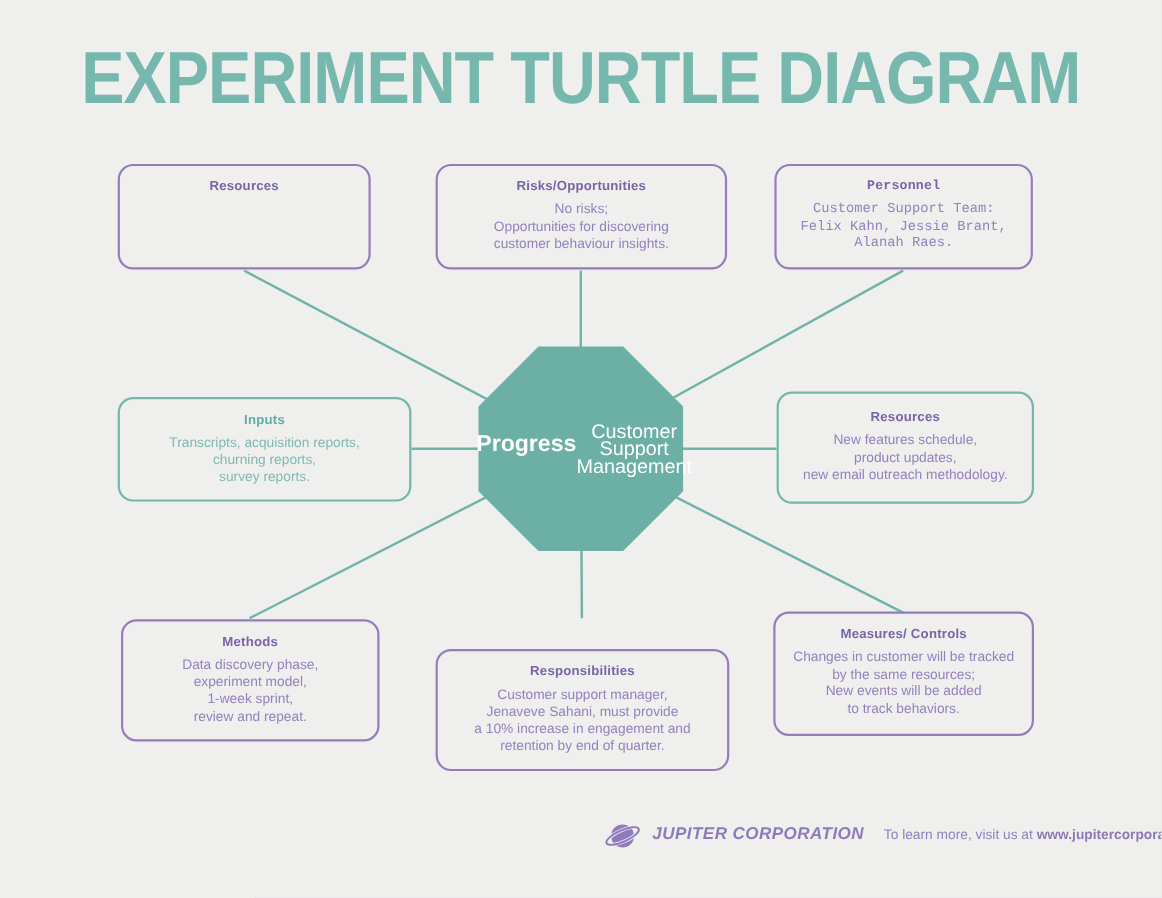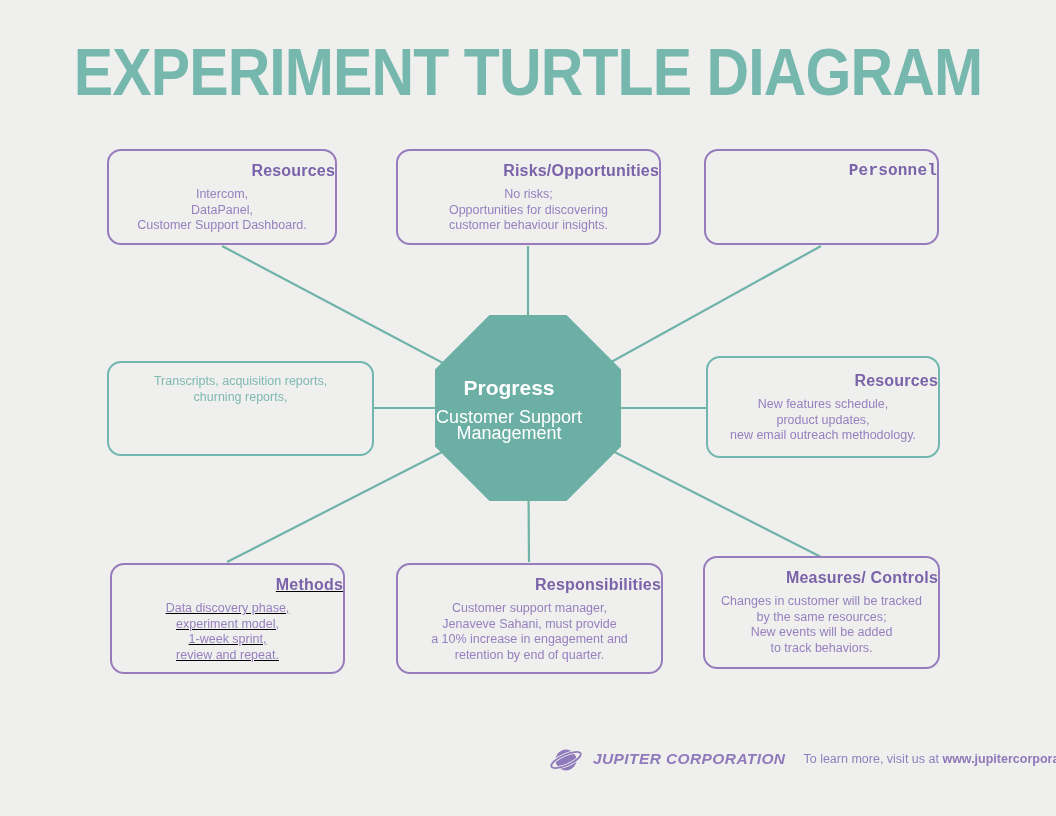--- a/index.html
+++ b/index.html
@@ -15,32 +15,31 @@
   }
   svg.wires{position:absolute;left:0;top:0;z-index:1;}
   .wire{stroke:#6fb3a9;stroke-width:2.2;}
   .octagon{fill:#6bafa5;}
   .node{
     position:absolute;z-index:2;box-sizing:border-box;
     border:2px solid #967cba;border-radius:14px;
     text-align:center;padding-top:11px;background:transparent;
   }
   .node .node-title{
-    font-size:16px;font-weight:700;color:#7a63a8;letter-spacing:.2px;
+    font-size:12px;font-weight:700;color:#7a63a8;letter-spacing:.2px;
     margin:0 0 7px 0;
-    text-align:right;
   }
   .node .node-body{font-size:12.5px;line-height:15.5px;color:#9581bf;}
   .node .bl{display:block;}
   .node.teal{border-color:#72b7ad;}
   .node.teal .node-title{color:#60aea6;}
   .node.teal.teal-text .node-body{color:#7fb9b1;}
   .center-label{
-    position:absolute;left:416px;top:315px;width:186px;height:186px;z-index:3;
-    display:flex;flex-direction:column;align-items:center;justify-content:center;
+    position:absolute;left:438px;top:315px;width:186px;height:186px;z-index:3;
+    display:flex;flex-direction:row;align-items:center;justify-content:center;
     text-align:center;color:#ffffff;
   }
   .center-label .center-title{font-size:21px;font-weight:700;margin-bottom:9px;}
   .center-label .center-sub{font-size:18px;line-height:16px;}
   .footer{
     position:absolute;left:548px;top:740px;height:38px;z-index:2;
     display:flex;align-items:center;
   }
   .brand{
     font-size:15.5px;font-weight:700;color:#8f7bbb;letter-spacing:.4px;
@@ -73,67 +72,69 @@
   <div class="center-label">
     <div class="center-title">Progress</div>
     <div class="center-sub">
       <span class="bl" style="display:block">Customer Support</span>
       <span class="bl" style="display:block">Management</span>
     </div>
   </div>
 
   <div class="node" style="left:107px;top:149px;width:230px;height:96px;">
     <div class="node-title">Resources</div>
-    <div class="node-body">
-      <span class="bl">Intercom,</span>
-      <span class="bl">DataPanel,</span>
-      <span class="bl">Customer Support Dashboard.</span>
-    </div>
   </div>
 
   <div class="node" style="left:396px;top:149px;width:265px;height:96px;">
     <div class="node-title">Risks/Opportunities</div>
     <div class="node-body">
       <span class="bl">No risks;</span>
       <span class="bl">Opportunities for discovering</span>
       <span class="bl">customer behaviour insights.</span>
     </div>
   </div>
 
   <div class="node" style="left:704px;top:149px;width:235px;height:96px;font-family:Liberation Mono, monospace;">
     <div class="node-title">Personnel</div>
+    <div class="node-body">
+      <span class="bl">Customer Support Team:</span>
+      <span class="bl">Felix Kahn, Jessie Brant,</span>
+      <span class="bl">Alanah Raes.</span>
+    </div>
   </div>
 
   <div class="node teal teal-text" style="left:107px;top:361px;width:267px;height:95px;">
+    <div class="node-title">Inputs</div>
     <div class="node-body">
       <span class="bl">Transcripts, acquisition reports,</span>
       <span class="bl">churning reports,</span>
+      <span class="bl">survey reports.</span>
     </div>
   </div>
 
   <div class="node teal" style="left:706px;top:356px;width:234px;height:102px;padding-top:14px;">
     <div class="node-title" style="color:#7a63a8;">Resources</div>
     <div class="node-body">
       <span class="bl">New features schedule,</span>
       <span class="bl">product updates,</span>
       <span class="bl">new email outreach methodology.</span>
     </div>
   </div>
 
-  <div class="node" style="left:110px;top:563px;width:235px;height:111px;text-decoration:underline;">
+  <div class="node" style="left:110px;top:563px;width:235px;height:111px;">
     <div class="node-title">Methods</div>
     <div class="node-body">
       <span class="bl">Data discovery phase,</span>
       <span class="bl">experiment model,</span>
       <span class="bl">1-week sprint,</span>
       <span class="bl">review and repeat.</span>
     </div>
   </div>
 
-  <div class="node" style="left:396px;top:563px;width:267px;height:111px;">
+  <div class="node" style="left:396px;top:590px;width:267px;height:111px;">
     <div class="node-title">Responsibilities</div>
     <div class="node-body">
       <span class="bl">Customer support manager,</span>
       <span class="bl">Jenaveve Sahani, must provide</span>
       <span class="bl">a 10% increase in engagement and</span>
       <span class="bl">retention by end of quarter.</span>
     </div>
   </div>
 
   <div class="node" style="left:703px;top:556px;width:237px;height:113px;">

